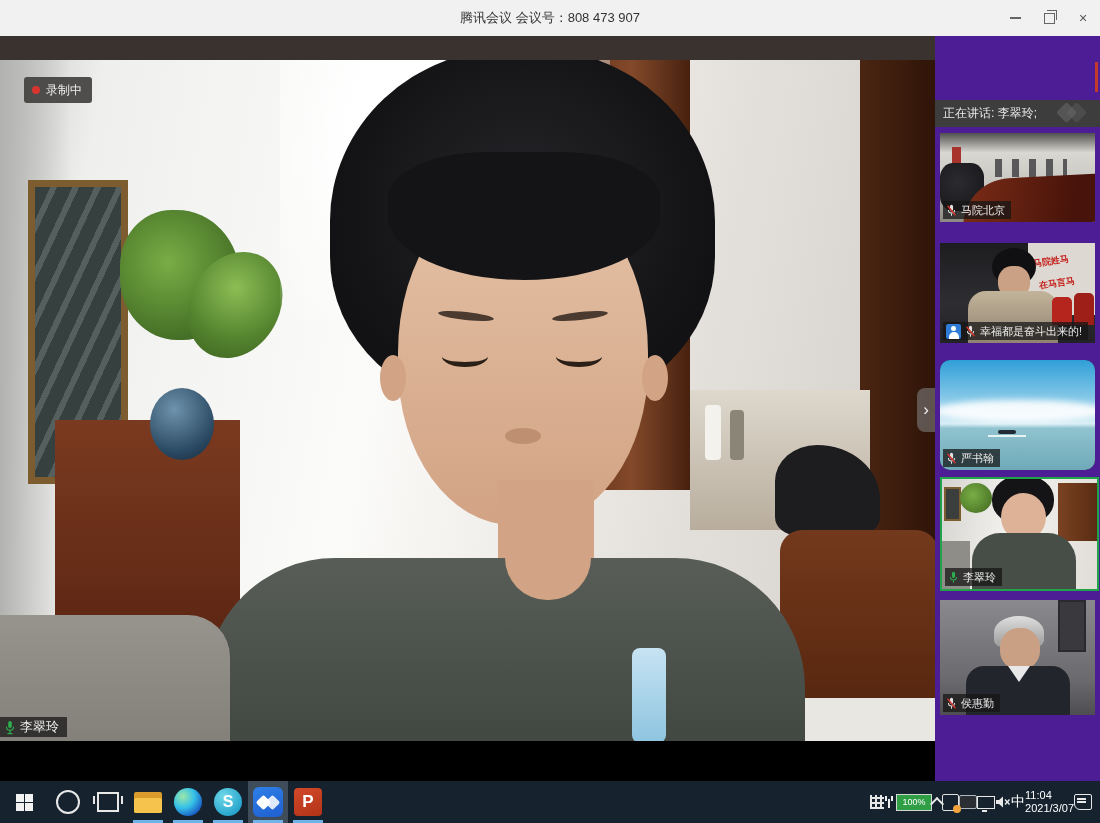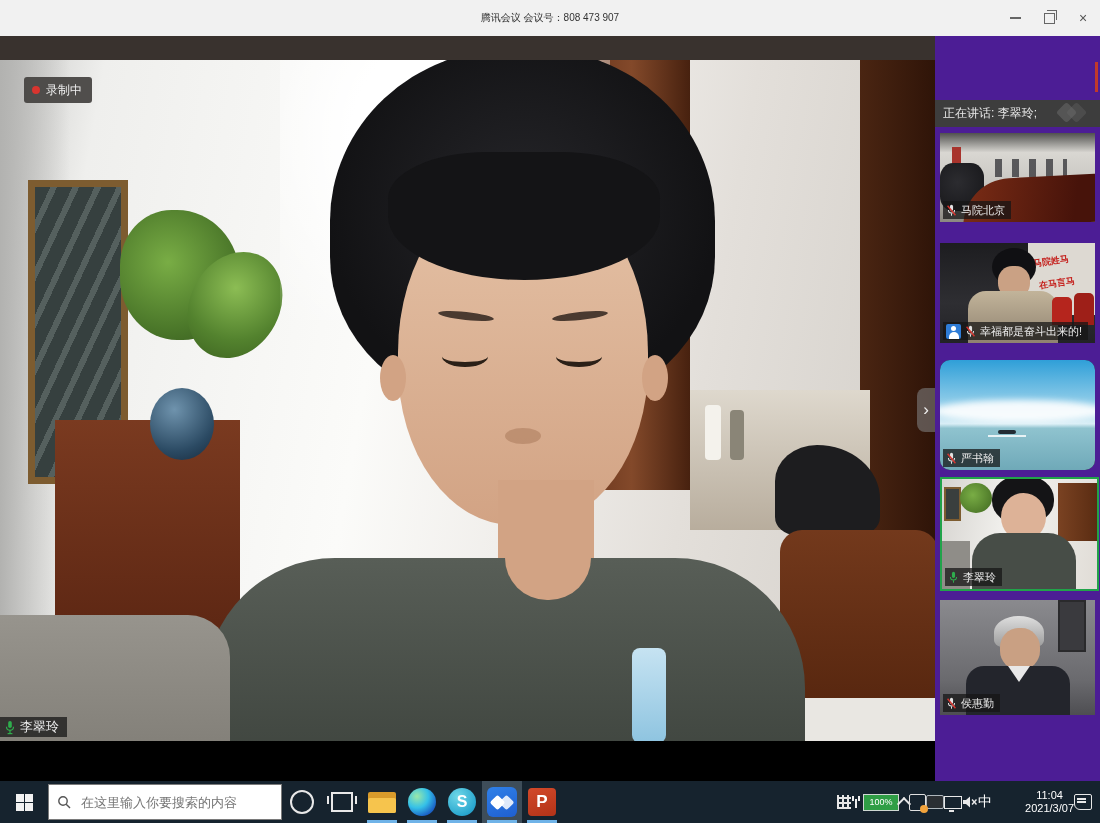--- a/index.html
+++ b/index.html
@@ -2,21 +2,21 @@
 <html><head>
 <meta charset="utf-8">
 <style>
   html,body{margin:0;padding:0;background:#000;}
   .screen{position:relative;width:1100px;height:823px;overflow:hidden;
           font-family:"Liberation Sans","DejaVu Sans",sans-serif;background:#000;}
   .s{position:absolute;}
   
   .titlebar{left:0;top:0;width:1100px;height:36px;background:#f1f1f1;border-bottom:1px solid #dcdcdc;}
   .titlebar .title{left:0;right:0;top:0;height:36px;line-height:36px;text-align:center;
-                   font-size:10px;color:#333;}
+                   font-size:13px;color:#333;}
   .winbtn{top:0;width:34px;height:36px;display:flex;align-items:center;justify-content:center;color:#555;}
   .minbar{width:11px;height:2px;background:#666;}
   .restorebox{width:9px;height:9px;border:1.5px solid #666;position:relative;background:#f1f1f1;}
   .restorebox:before{content:"";position:absolute;left:2px;top:-4px;width:9px;height:9px;border:1.5px solid #666;border-bottom:none;border-left:none;}
   .closex{font-size:14px;color:#555;}
   
   .meetbody{left:0;top:36px;width:1100px;height:745px;background:#000;}
   .darkstrip{left:0;top:0;width:935px;height:24px;background:#39322e;}
   .mainvideo{left:0;top:24px;width:935px;height:681px;overflow:hidden;
              background:linear-gradient(100deg,#c9c9c7 0%,#efefed 10%,#fbfbf9 40%,#f1efec 55%,#e3dfda 72%,#d2cec8 100%);}
@@ -75,21 +75,21 @@
   .plug:after{content:"";position:absolute;left:1px;top:0;width:2px;height:5px;background:#eee;box-shadow:6px 0 0 #eee;}
   .battery{min-width:30px;height:15px;border:1px solid #cfd8d2;background:#2f9e45;color:#fff;font-size:9px;
            display:flex;align-items:center;justify-content:center;padding:0 2px;}
   .chev{width:8px;height:8px;border-left:2px solid #e8e8e8;border-top:2px solid #e8e8e8;transform:rotate(45deg);margin-top:3px;}
   .sqdot{width:15px;height:15px;border:1.5px solid #e0e0e0;border-radius:2px;position:relative;}
   .sqdot:after{content:"";position:absolute;right:-3px;bottom:-3px;width:8px;height:8px;border-radius:50%;background:#f2a33c;}
   .cardic{width:16px;height:12px;background:#2b2f33;border:1.5px solid #aeb6bc;border-radius:2px;}
   .monic{width:16px;height:11px;border:1.5px solid #e8e8e8;position:relative;}
   .monic:after{content:"";position:absolute;left:4px;bottom:-4px;width:5px;height:2px;background:#e8e8e8;}
   .ime{font-size:14px;color:#fff;}
-  .clock{text-align:center;font-size:11px;line-height:13px;color:#fff;margin-left:33px;}
+  .clock{text-align:left;font-size:11px;line-height:13px;color:#fff;}
   .notif{width:16px;height:14px;border:1.5px solid #e8e8e8;border-radius:2px 2px 2px 6px;position:relative;}
   .notif:after{content:"";position:absolute;left:2px;top:3px;width:9px;height:1.5px;background:#e8e8e8;box-shadow:0 3px 0 #e8e8e8;}
 </style>
 </head>
 <body>
 
 <div class="screen">
 
   <div class="s titlebar">
     <div class="s title">腾讯会议 会议号：808 473 907</div>
@@ -262,27 +262,20 @@
 
   <div class="s taskbar">
     <div class="startbtn">
       <div class="winlogo">
           <div></div>
           <div></div>
           <div></div>
           <div></div>
         </div>
     </div>
-    <div class="searchbox">
-      <svg width="14" height="14" viewBox="0 0 14 14">
-          <circle cx="6" cy="6" r="4.2" fill="none" stroke="#555" stroke-width="1.4"></circle>
-          <line x1="9.2" y1="9.2" x2="13" y2="13" stroke="#555" stroke-width="1.4"></line>
-        </svg>
-      <input type="text" placeholder="在这里输入你要搜索的内容" style="">
-    </div>
     <div class="slot">
         <div class="cortana"></div>
       </div>
     <div class="slot">
         <div class="taskview"></div>
       </div>
     <div class="slot">
       <div class="folder">
           <div class="back"></div>
           <div class="front"></div>

